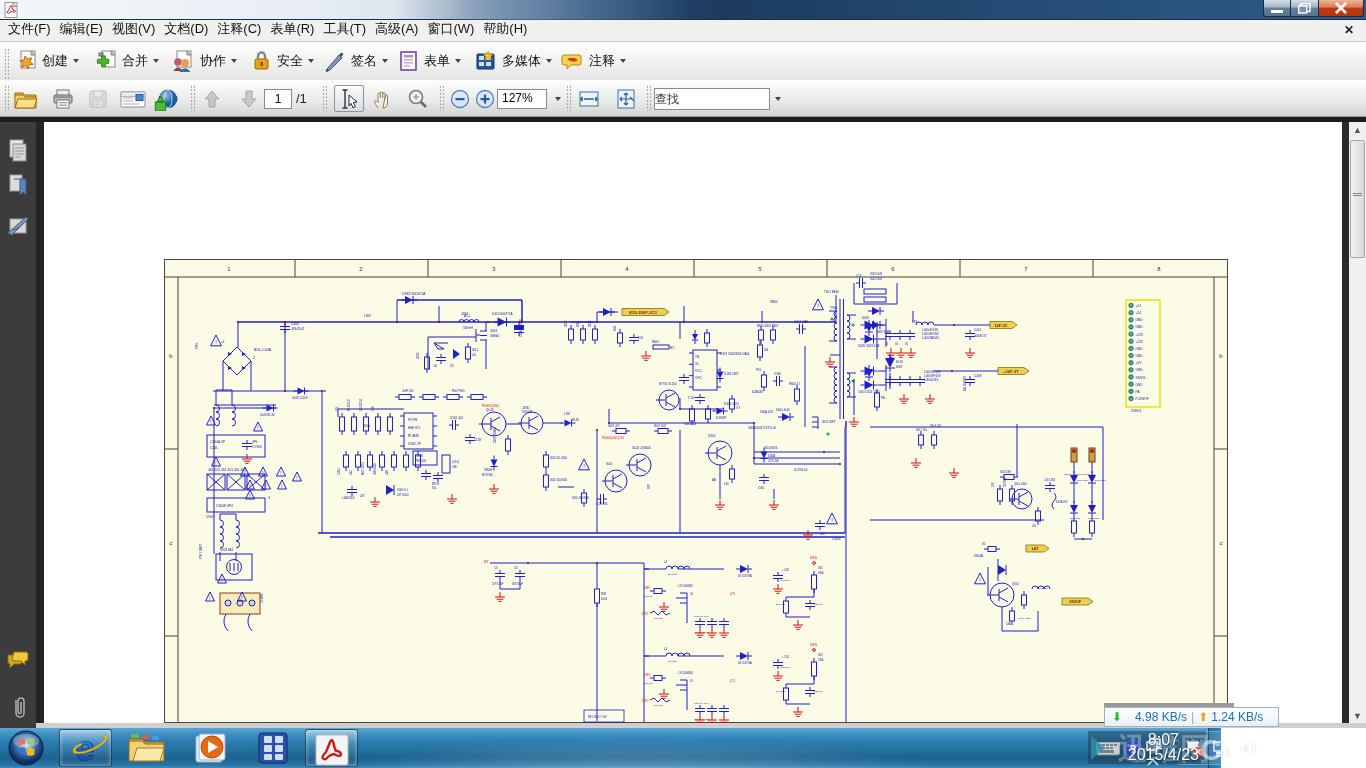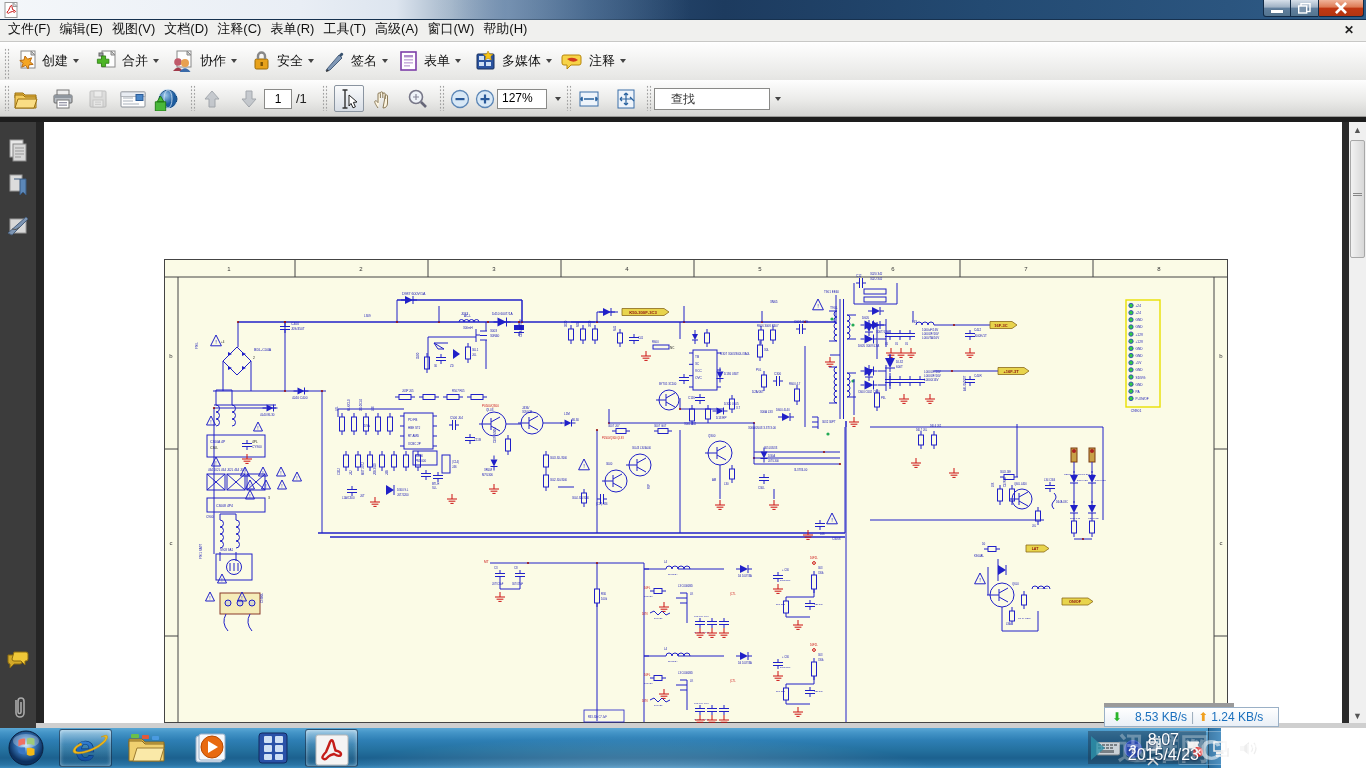--- a/index.html
+++ b/index.html
@@ -22,21 +22,21 @@
 
 #toolbar1 { position:absolute; left:0; top:43px; width:1366px; height:54px; background:linear-gradient(#fefefe,#e9e9e7 60%,#d7d7d5); border-bottom:1px solid #b0b0ae;text-decoration:underline; }
 #toolbar2 { position:absolute; left:0; top:80px; width:1366px; height:37px; background:linear-gradient(#fefefe,#e9e9e7 60%,#d4d4d2); border-bottom:1px solid #9a9a98; }
 .grip { position:absolute; top:5px; width:6px; bottom:5px; background-image:radial-gradient(circle,#a0a0a0 0.9px,transparent 1.1px); background-size:3px 3.5px; }
 .titem { position:absolute; top:0; height:36px; display:flex; align-items:center; font-size:13px; color:#111; }
 .titem .lbl { margin-left:4px; }
 .darr { display:inline-block; margin-left:5px; width:0; height:0; border-left:3.5px solid transparent; border-right:3.5px solid transparent; border-top:4px solid #444; }
 .t2 { position:absolute; top:0; height:37px; display:flex; align-items:center; }
 .numbox { width:28px; height:20px; background:#fff; border:1px solid #8a8a88; font-size:12px; text-align:center; line-height:18px; }
 .zoombox { width:50px; height:20px; background:#fff; border:1px solid #8a8a88; font-size:12px; padding:1px 4px; position:relative; }
-.findbox { width:116px; height:22px; background:#fff; border:1px solid #8a8a88; font-size:12px; color:#333; padding:2px 16px; }
+.findbox { width:116px; height:22px; background:#fff; border:1px solid #8a8a88; font-size:12px; color:#333; padding:2px 0; }
 .activebox { background:linear-gradient(#fafbfc,#d7dde5); border:1px solid #8a94a0; border-radius:2px; }
 
 #darkstrip { position:absolute; left:0; top:117px; width:1366px; height:5px; background:#1d1d1d; }
 #sidebar { position:absolute; left:0; top:122px; width:36px; height:606px; background:#3c3c3c; }
 #paneborder { position:absolute; left:36px; top:122px; width:8px; height:606px; background:#252525; }
 #docarea { position:absolute; left:44px; top:122px; width:1298px; height:601px; background:#ffffff; }
 #docbottom { position:absolute; left:36px; top:723px; width:1330px; height:5px; background:#cfcfcf; }
 #rightedge { position:absolute; left:1342px; top:122px; width:7px; height:601px; background:#2a2a2a; }
 #scrollbar { position:absolute; left:1349px; top:122px; width:17px; height:606px; background:#f0f0f0; }
 .sbtn { position:absolute; left:0; width:17px; height:17px; background:#f0f0f0; color:#555; font-size:9px; text-align:center; line-height:17px; }
@@ -1498,21 +1498,21 @@
 <line x1="590" y1="164" x2="590" y2="205" stroke="#2020c8" stroke-width="1"></line>
 <line x1="598" y1="63" x2="598" y2="52" stroke="#2020c8" stroke-width="1"></line>
 <line x1="749" y1="52" x2="749" y2="63" stroke="#2020c8" stroke-width="1"></line>
 <line x1="520" y1="63" x2="520" y2="47" stroke="#2020c8" stroke-width="1"></line>
 <line x1="682" y1="162" x2="682" y2="168" stroke="#2020c8" stroke-width="1"></line>
       </svg></div>
   <div id="docbottom"></div>
   <div id="speedtop"></div>
   <div id="speed">
     <span style="color:#2ab52a;font-size:12px;margin:0 3px 0 7px">⬇</span>
-      <span style="width:62px;text-align:right">8.53 KB/s</span>
+      <span style="width:62px;text-align:right">4.98 KB/s</span>
       <span style="color:#9ab;margin:0 4px">|</span>
       <span style="color:#f0a020;font-size:12px;margin-right:3px">⬆</span>
       <span>1.24 KB/s</span>
   </div>
   <div id="taskbar">
     <div class="tbtn" style="left:6px;width:44px"><svg width="40" height="38" viewBox="0 0 40 38" style="">
           <defs>
             <radialGradient id="orb" cx="0.5" cy="0.4">
               <stop offset="0" stop-color="#c2e2f8"></stop>
               <stop offset="0.5" stop-color="#3a7cc0"></stop>

